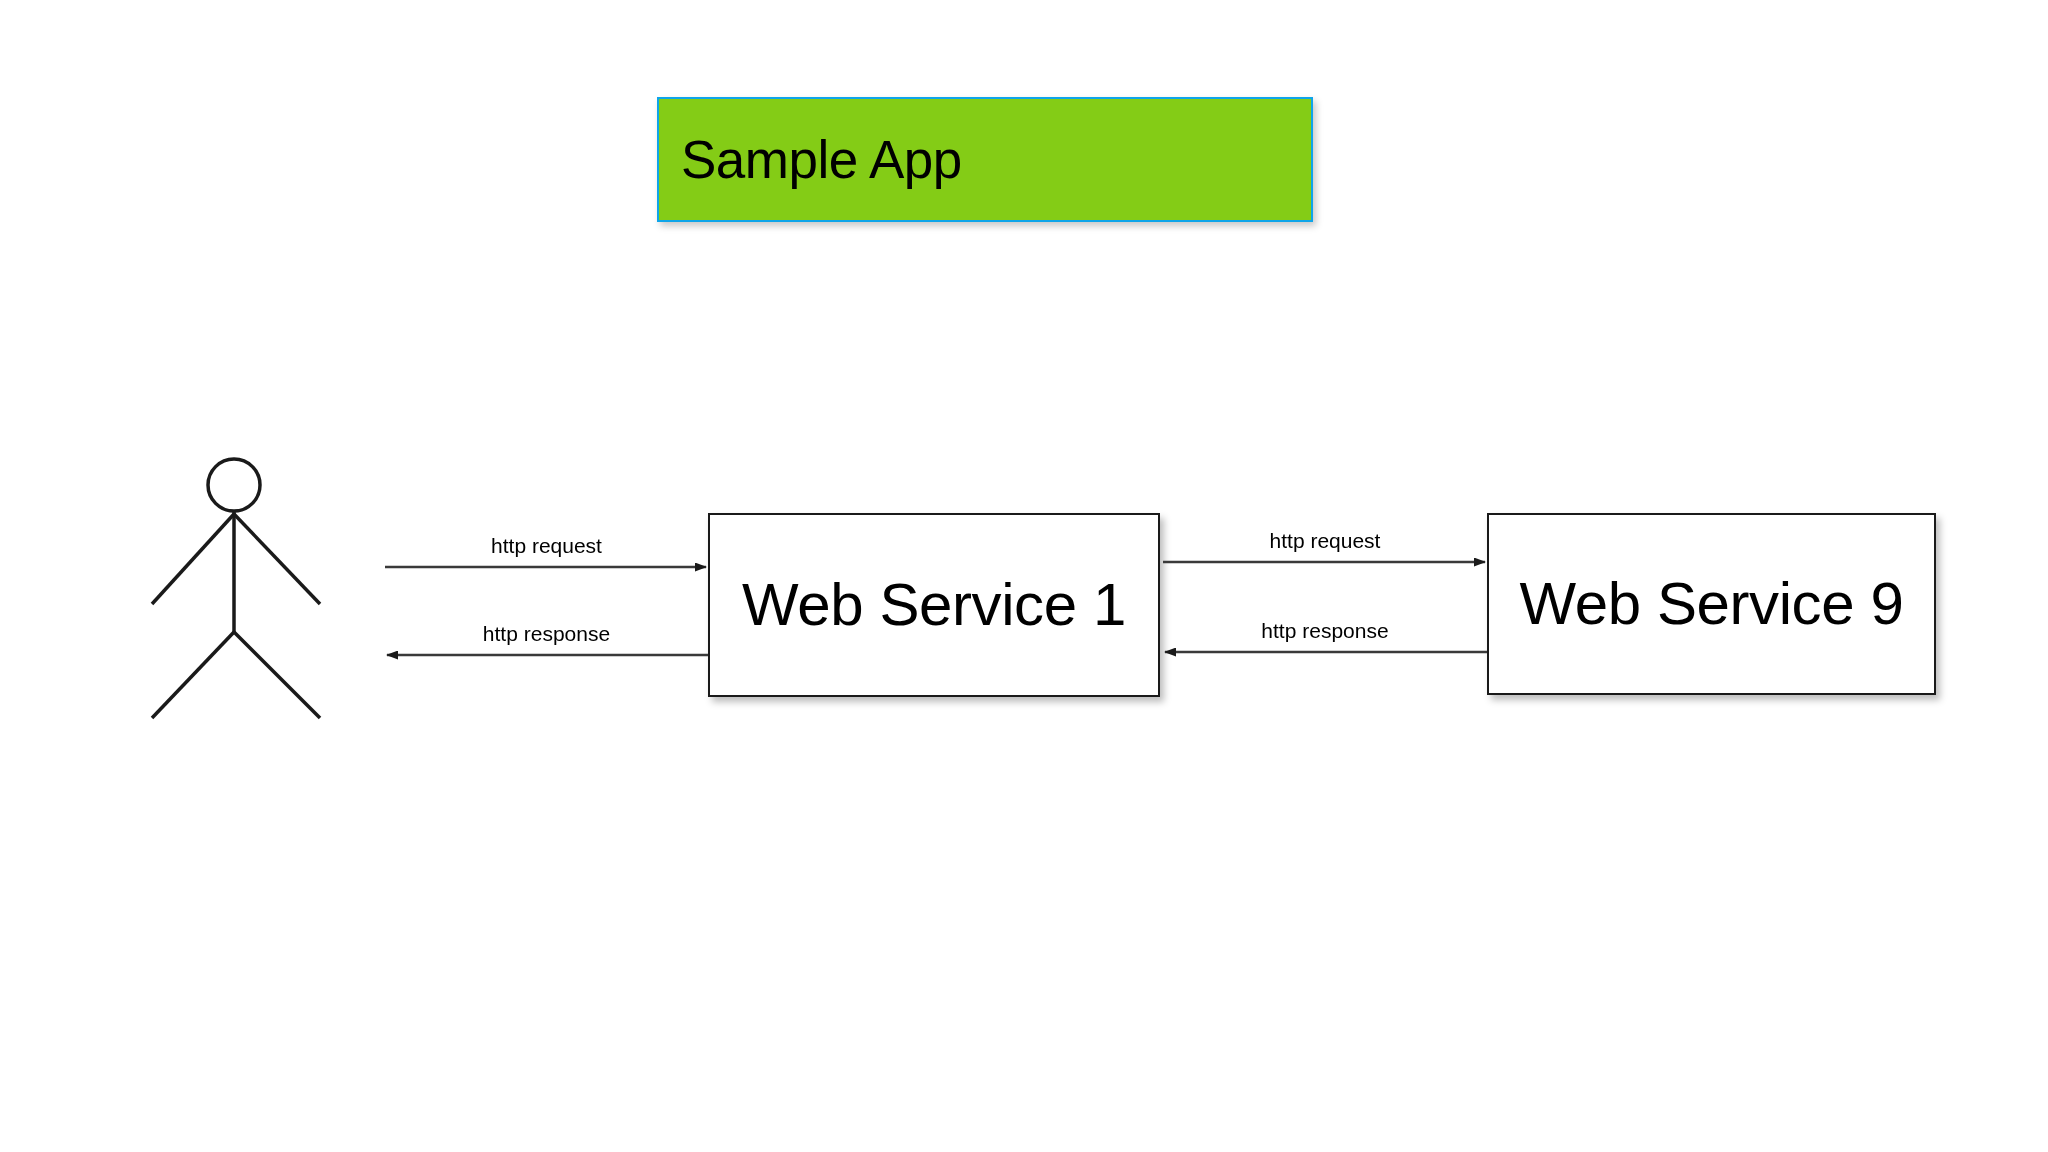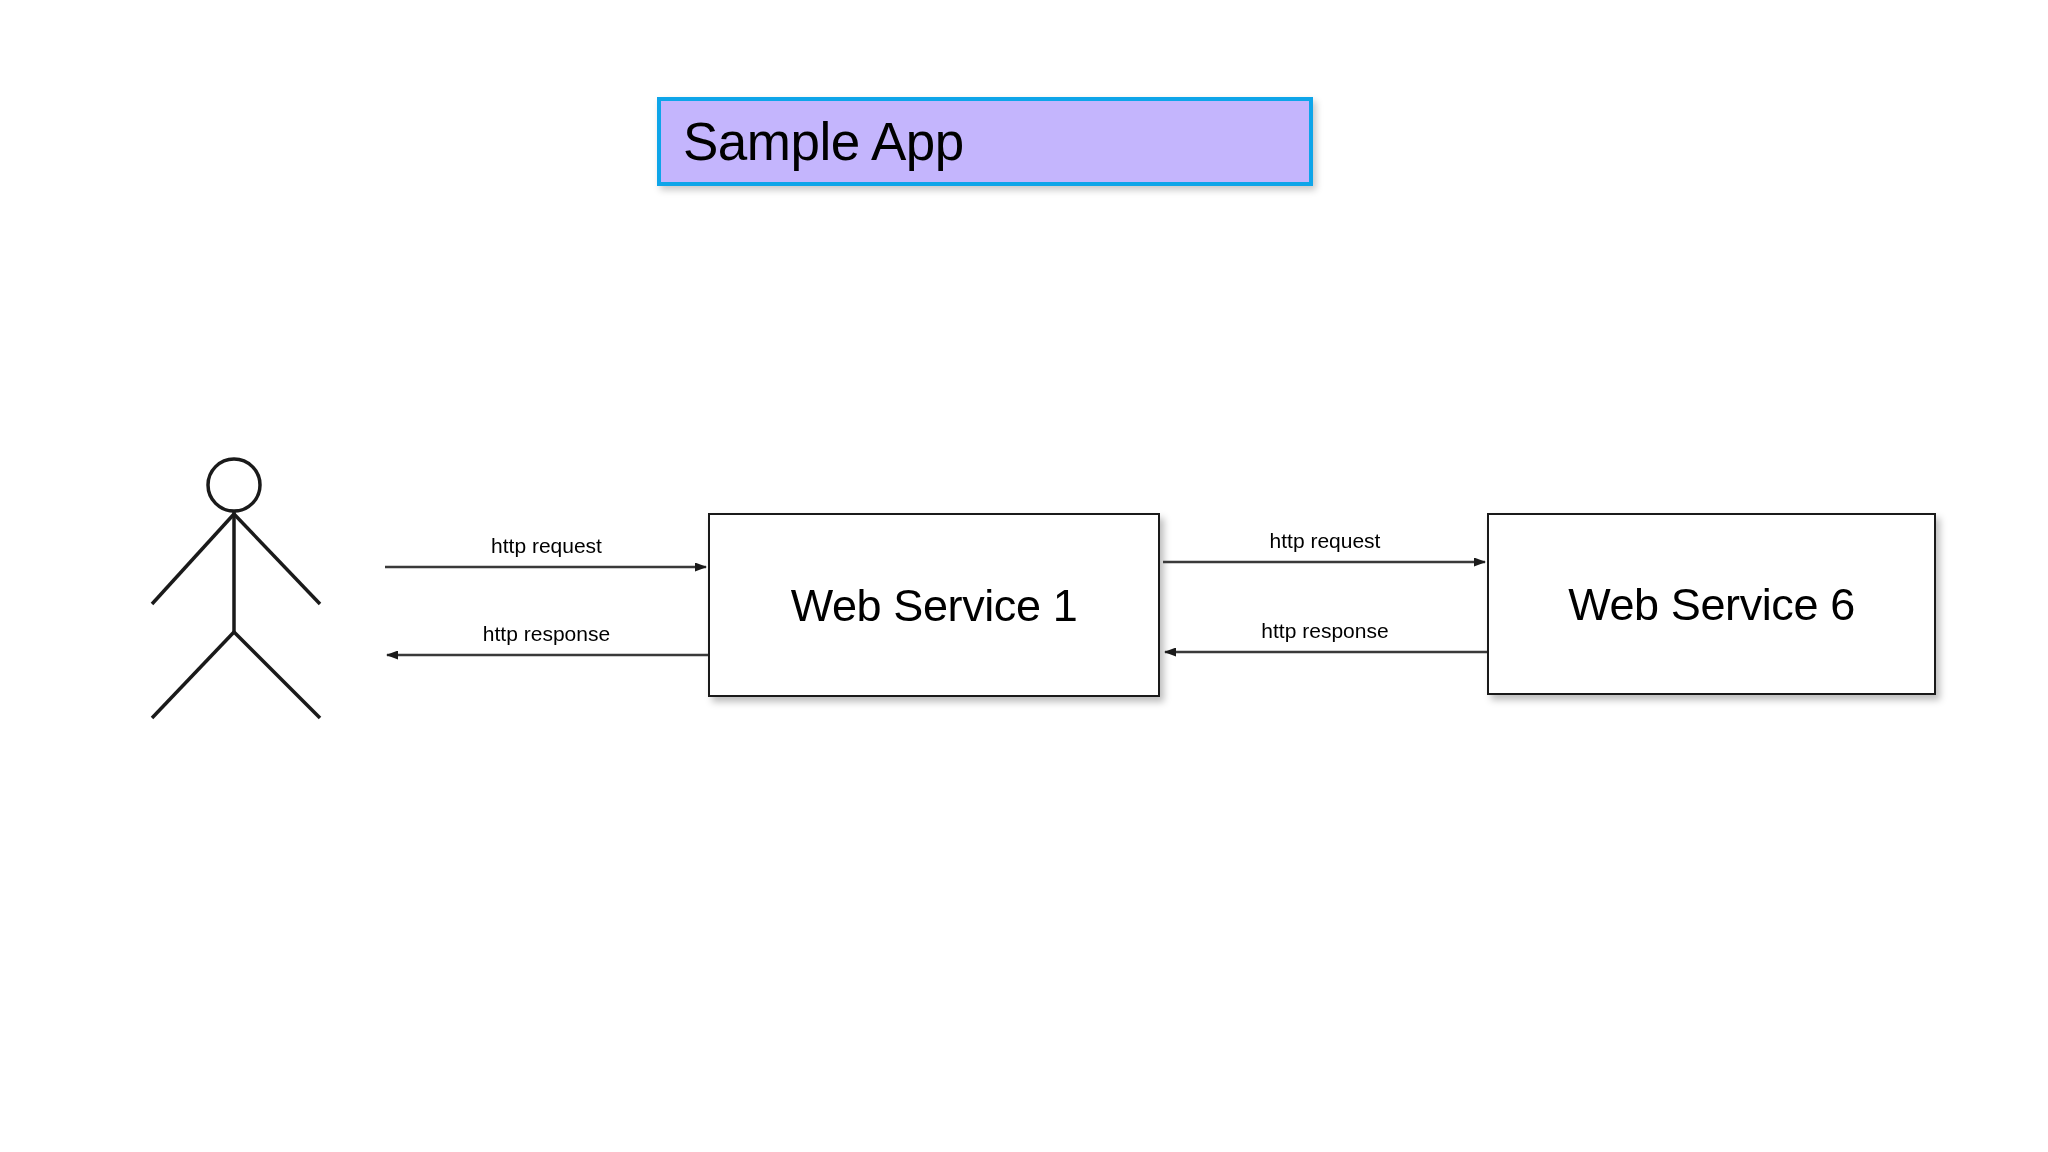--- a/index.html
+++ b/index.html
@@ -21,23 +21,23 @@
     height: 1152px;
     background: #ffffff;
   }
 
   
   .title-card {
     position: absolute;
     left: 657px;
     top: 97px;
     width: 656px;
-    height: 89px;
-    background: #c4b5fd;
-    border: 4px solid #0ea5e9;
+    height: 125px;
+    background: #84cc16;
+    border: 2px solid #0ea5e9;
     box-sizing: border-box;
     box-shadow: 3px 4px 7px rgba(0, 0, 0, 0.22);
     display: flex;
     align-items: center;
   }
   .title-card .title-text {
     font-size: 53px;
     line-height: 1;
     letter-spacing: -0.5px;
     padding-left: 22px;
@@ -61,21 +61,21 @@
     position: absolute;
     background: #ffffff;
     border: 2px solid #1a1a1a;
     box-sizing: border-box;
     box-shadow: 4px 5px 7px rgba(0, 0, 0, 0.26);
     display: flex;
     align-items: center;
     justify-content: center;
   }
   .service-box .service-label {
-    font-size: 45px;
+    font-size: 60px;
     line-height: 1;
     letter-spacing: -0.4px;
     white-space: nowrap;
   }
 
   #service-1 {
     left: 708px;
     top: 513px;
     width: 452px;
     height: 184px;
@@ -128,21 +128,21 @@
       <line x1="104" y1="192" x2="22" y2="278" stroke="#1a1a1a" stroke-width="3.5"></line>
       <line x1="104" y1="192" x2="190" y2="278" stroke="#1a1a1a" stroke-width="3.5"></line>
     </svg>
   </div>
 
   <div class="service-box" id="service-1">
     <span class="service-label">Web Service 1</span>
   </div>
 
   <div class="service-box" id="service-2">
-    <span class="service-label">Web Service 6</span>
+    <span class="service-label">Web Service 9</span>
   </div>
 
   <svg class="connectors">
     <defs>
       <marker id="arrow-right" markerWidth="12" markerHeight="9" refX="11" refY="4.5" orient="auto" markerUnits="userSpaceOnUse">
         <path d="M0,0 L12,4.5 L0,9 Z" fill="#1a1a1a"></path>
       </marker>
       <marker id="arrow-left" markerWidth="12" markerHeight="9" refX="11" refY="4.5" orient="auto" markerUnits="userSpaceOnUse">
         <path d="M0,0 L12,4.5 L0,9 Z" fill="#1a1a1a"></path>
       </marker>

